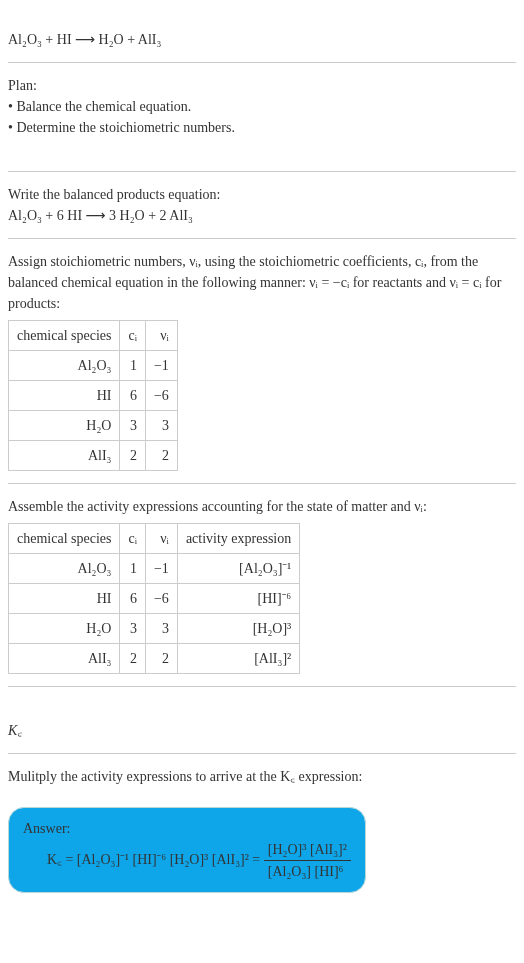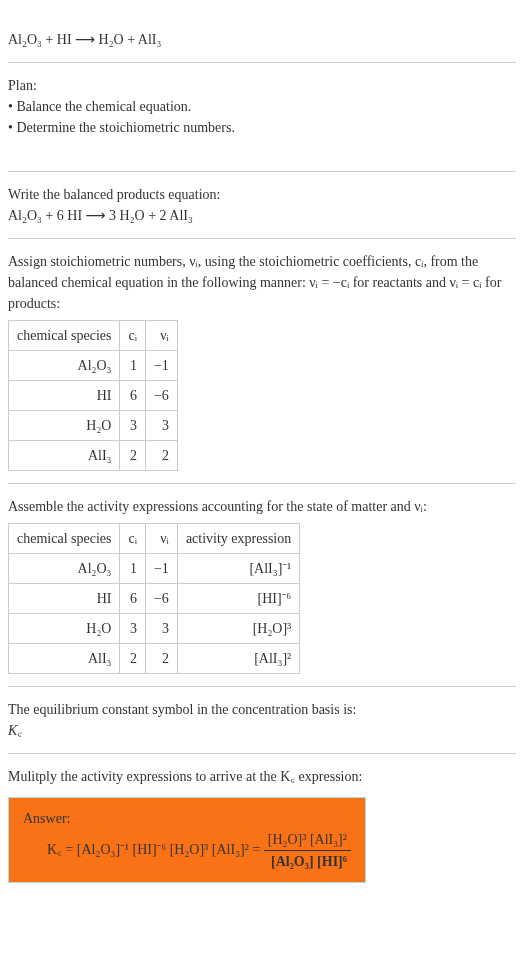--- a/index.html
+++ b/index.html
@@ -24,41 +24,40 @@
     border-collapse: collapse;
     margin: 6px 0;
   }
   td, th {
     border: 1px solid #ccc;
     padding: 4px 8px;
     text-align: right;
     font-weight: normal;
   }
   .answer-box {
-    background: #f97316;
+    background: #0ea5e9;
     border: 1px solid #b8d8d8;
-    border-radius: 0;
+    border-radius: 16px;
     padding: 10px 14px;
-    margin-top: 6px;
+    margin-top: 16px;
     display: inline-block;
   }
   .frac {
     display: inline-block;
     vertical-align: middle;
-    text-align: right;
+    text-align: left;
   }
   .frac .num {
     display: block;
     border-bottom: 1px solid #333;
     padding: 0 4px;
   }
   .frac .den {
     display: block;
     padding: 0 4px;
-    font-weight: bold;
   }
   .indent {
     padding-left: 24px;
   }
 </style>
 </head>
 <body>
 
 
 
@@ -127,21 +126,21 @@
         <tr>
       <th>chemical species</th>
       <th>cᵢ</th>
       <th>νᵢ</th>
       <th>activity expression</th>
     </tr>
     <tr>
       <td>Al₂O₃</td>
       <td>1</td>
       <td>−1</td>
-      <td>[AlI₃]⁻¹</td>
+      <td>[Al₂O₃]⁻¹</td>
     </tr>
     <tr>
       <td>HI</td>
       <td>6</td>
       <td>−6</td>
       <td>[HI]⁻⁶</td>
     </tr>
     <tr>
       <td>H₂O</td>
       <td>3</td>
@@ -154,21 +153,21 @@
       <td>2</td>
       <td>[AlI₃]²</td>
     </tr>
   </tbody>
     </table>
 </div>
 
 <hr>
 
 <div class="section">
-  <span>The equilibrium constant symbol in the concentration basis is:</span><br>
+  <br>
   <span style="font-style:italic;">K꜀</span>
 </div>
 
 <hr>
 
 <div class="section">
   <span>Mulitply the activity expressions to arrive at the K꜀ expression:</span>
 </div>
 
 <div class="answer-box">

